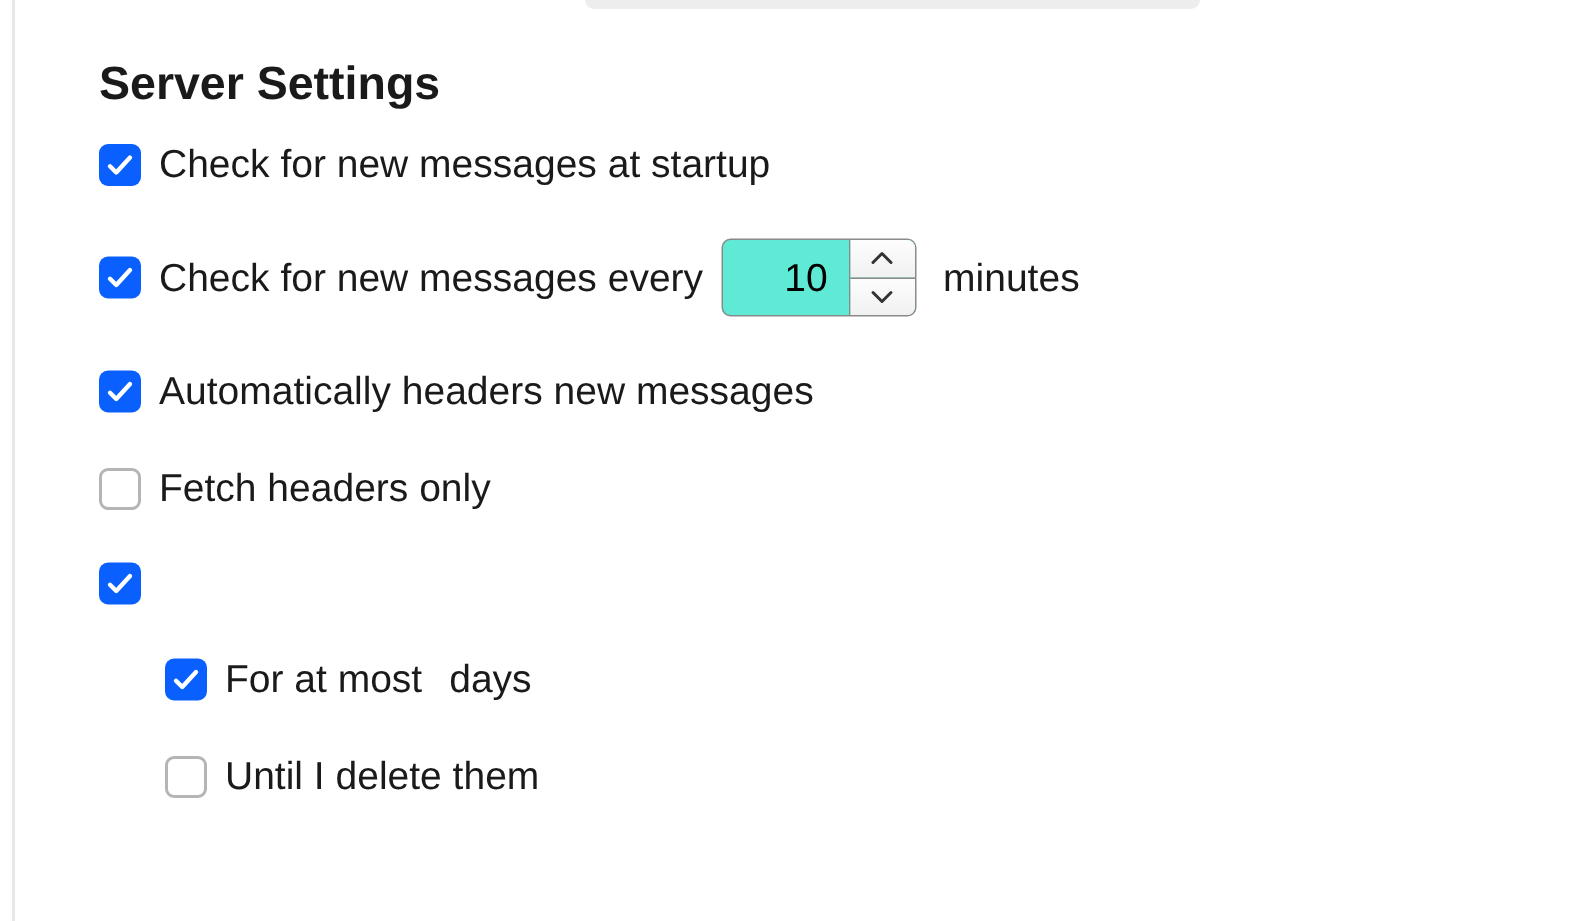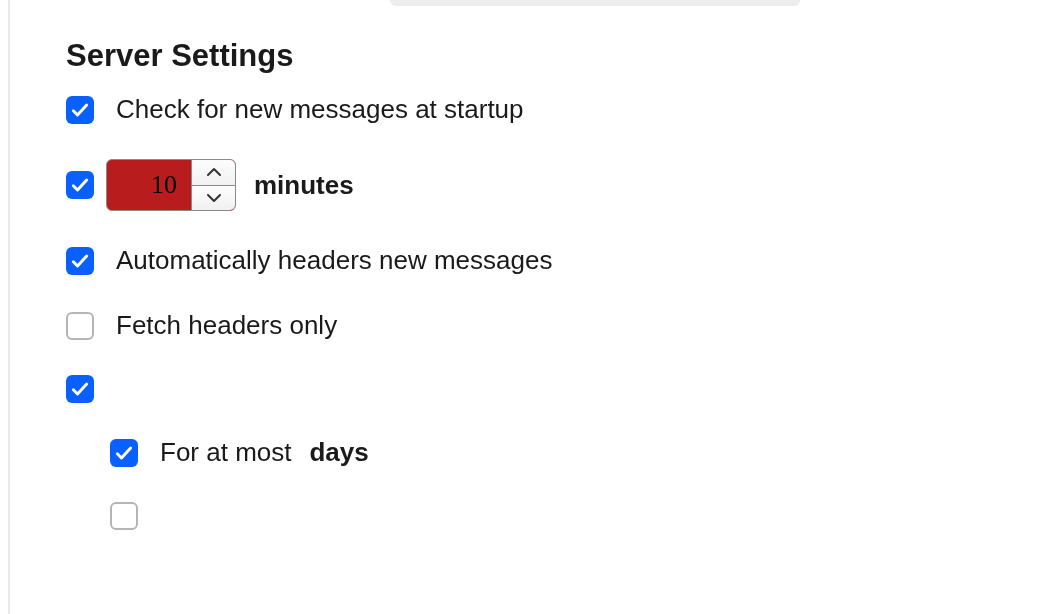--- a/index.html
+++ b/index.html
@@ -51,30 +51,28 @@
     .checkbox.unchecked {
       background: #ffffff;
       border: 2px solid #b5b5b5;
     }
     .checkbox svg {
       width: 20px;
       height: 20px;
     }
     .label {
       white-space: nowrap;
-      margin-left: 10px;
     }
     .stepper {
       display: inline-flex;
       height: 52px;
       border: 1.5px solid #8a8a8a;
       border-radius: 6px;
       overflow: hidden;
-      background: #b91c1c;
-      font-family: Liberation Serif, serif;
+      background: #5eead4;
     }
     .stepper-input {
       width: 84px;
       height: 100%;
       border: none;
       outline: none;
       font-size: 26px;
       font-family: inherit;
       text-align: right;
       padding-right: 14px;
@@ -96,21 +94,20 @@
     }
     .stepper-btn:first-child {
       border-bottom: 1.5px solid #8a8a8a;
     }
     .stepper-btn svg {
       width: 16px;
       height: 10px;
     }
     .suffix {
       margin-left: 6px;
-      font-weight: bold;
     }
     .top-bar-fragment {
       position: absolute;
       top: 0;
       left: 390px;
       width: 410px;
       height: 6px;
       background: #ededed;
       border-bottom-left-radius: 6px;
       border-bottom-right-radius: 6px;
@@ -140,20 +137,21 @@
   </span>
   <span class="label">Check for new messages at startup</span>
 </div>
 
 <div class="option-row">
   <span class="checkbox checked">
     <svg viewBox="0 0 24 24">
         <polyline points="4,13 9,18 20,6" fill="none" stroke="#ffffff" stroke-width="3.5" stroke-linecap="round" stroke-linejoin="round"></polyline>
       </svg>
   </span>
+  <span class="label">Check for new messages every</span>
   <span class="stepper">
     <input class="stepper-input" type="text" value="10" style="">
     <span class="stepper-buttons">
       <span class="stepper-btn">
         <svg viewBox="0 0 16 10">
             <polyline points="2,8 8,2 14,8" fill="none" stroke="#333" stroke-width="2" stroke-linecap="round" stroke-linejoin="round"></polyline>
           </svg>
       </span>
       <span class="stepper-btn">
         <svg viewBox="0 0 16 10">
@@ -192,13 +190,14 @@
     <svg viewBox="0 0 24 24">
         <polyline points="4,13 9,18 20,6" fill="none" stroke="#ffffff" stroke-width="3.5" stroke-linecap="round" stroke-linejoin="round"></polyline>
       </svg>
   </span>
   <span class="label">For at most</span>
   <span class="suffix">days</span>
 </div>
 
 <div class="option-row sub last">
   <span class="checkbox unchecked"></span>
+  <span class="label">Until I delete them</span>
 </div>
 
 </body></html>

